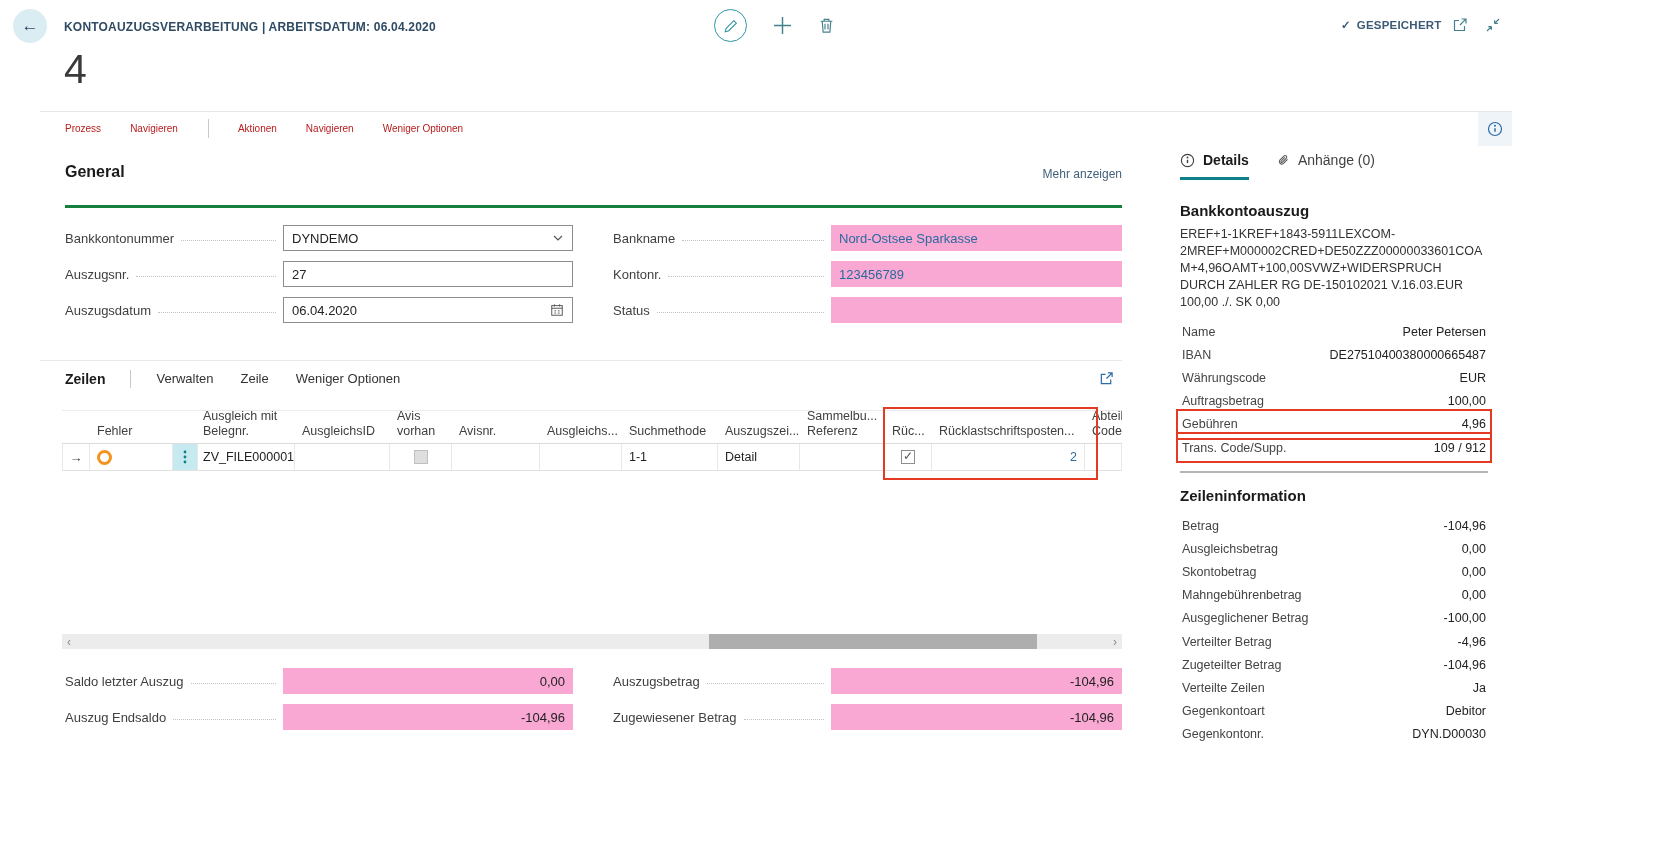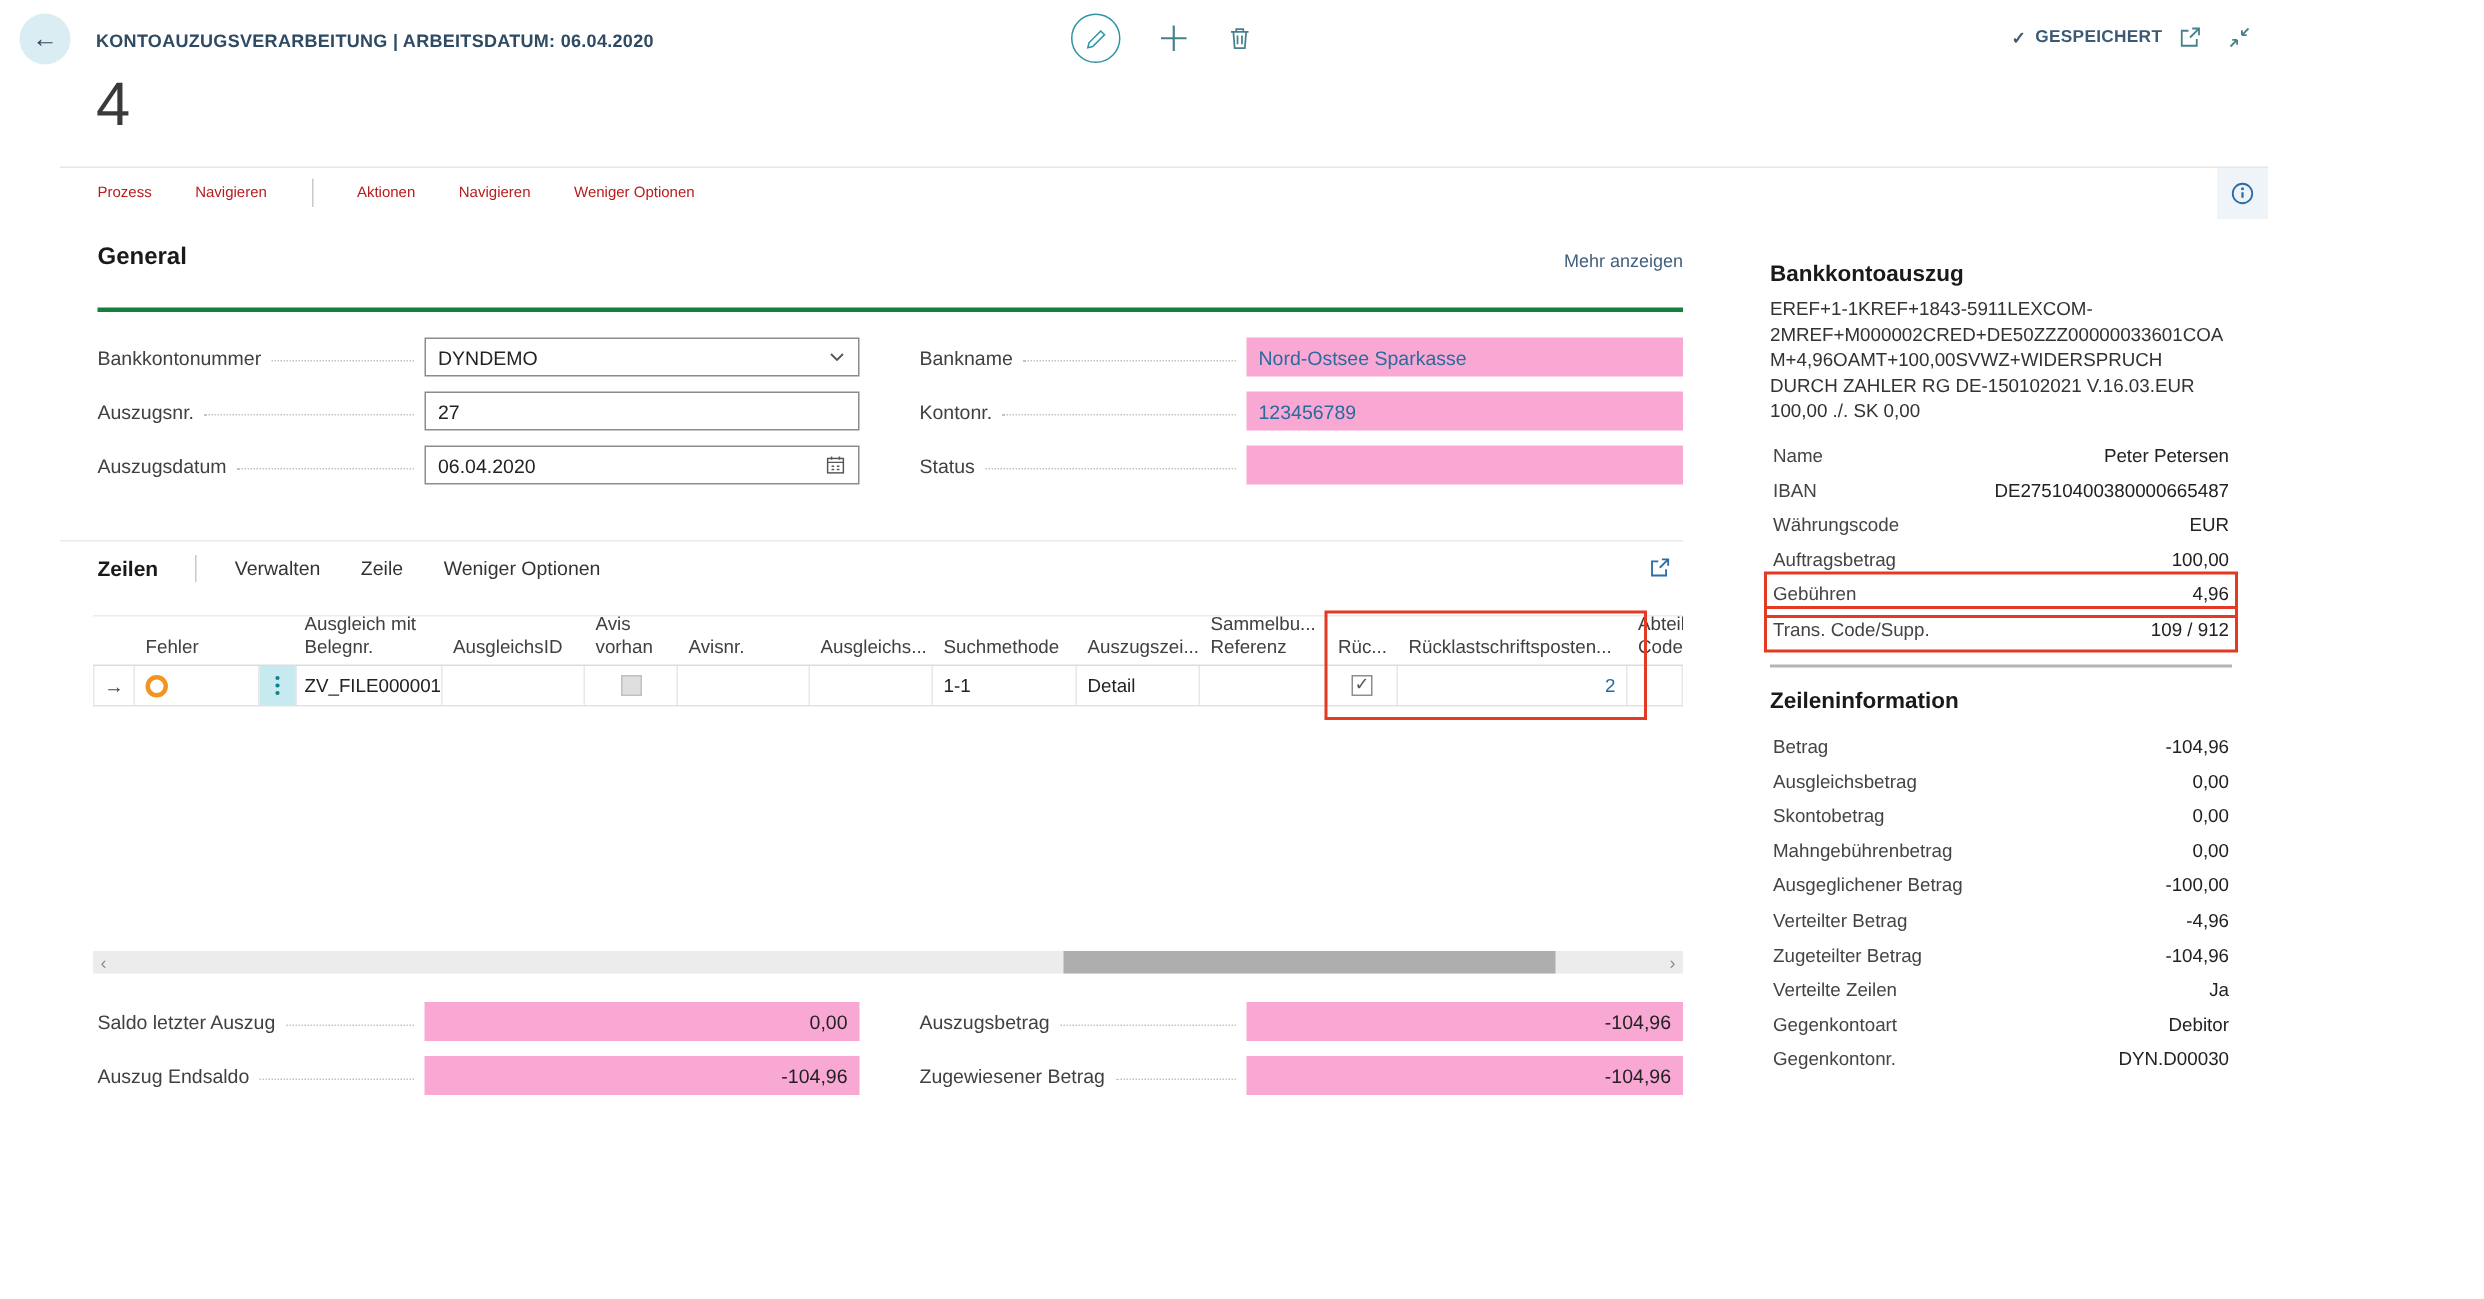--- a/index.html
+++ b/index.html
@@ -370,20 +370,40 @@
         <span class="fdots"></span>
         <div class="fctrl readonly" style="width:291px;min-width:291px;">
           <span>-104,96</span>
         </div>
       </div>
     </div>
   </div>
 </div>
 
 <div class="factbox">
+  <div class="fb-tabs">
+    <div class="fb-tab active">
+      <span>
+        <svg width="15" height="15" viewBox="0 0 16 16">
+            <circle cx="8" cy="8" r="6.5" fill="none" stroke="#404040" stroke-width="1.2"></circle>
+            <path d="M8 7.2v3.6" stroke="#404040" stroke-width="1.5"></path>
+            <circle cx="8" cy="4.8" r="1" fill="#404040"></circle>
+          </svg>
+      </span>
+      <span>Details</span>
+    </div>
+    <div class="fb-tab">
+      <span>
+        <svg width="13" height="15" viewBox="0 0 16 16" fill="none" stroke="#555" stroke-width="1.3">
+            <path d="M13 6.5l-5.3 5.3a3 3 0 0 1-4.2-4.2l5.3-5.3a2 2 0 0 1 2.8 2.8L6.4 10.3a1 1 0 0 1-1.4-1.4l4.6-4.6"></path>
+          </svg>
+      </span>
+      <span>Anhänge (0)</span>
+    </div>
+  </div>
 
   <div class="fb-h1">Bankkontoauszug</div>
   <div class="fb-para">EREF+1-1KREF+1843-5911LEXCOM-2MREF+M000002CRED+DE50ZZZ00000033601COAM+4,96OAMT+100,00SVWZ+WIDERSPRUCH DURCH ZAHLER RG DE-150102021 V.16.03.EUR 100,00 ./. SK 0,00</div>
 
   <div class="kv-list">
 
       <div class="kv-row">
         <span class="kv-label">Name</span>
         <span class="kv-value">Peter Petersen</span>
       </div>

